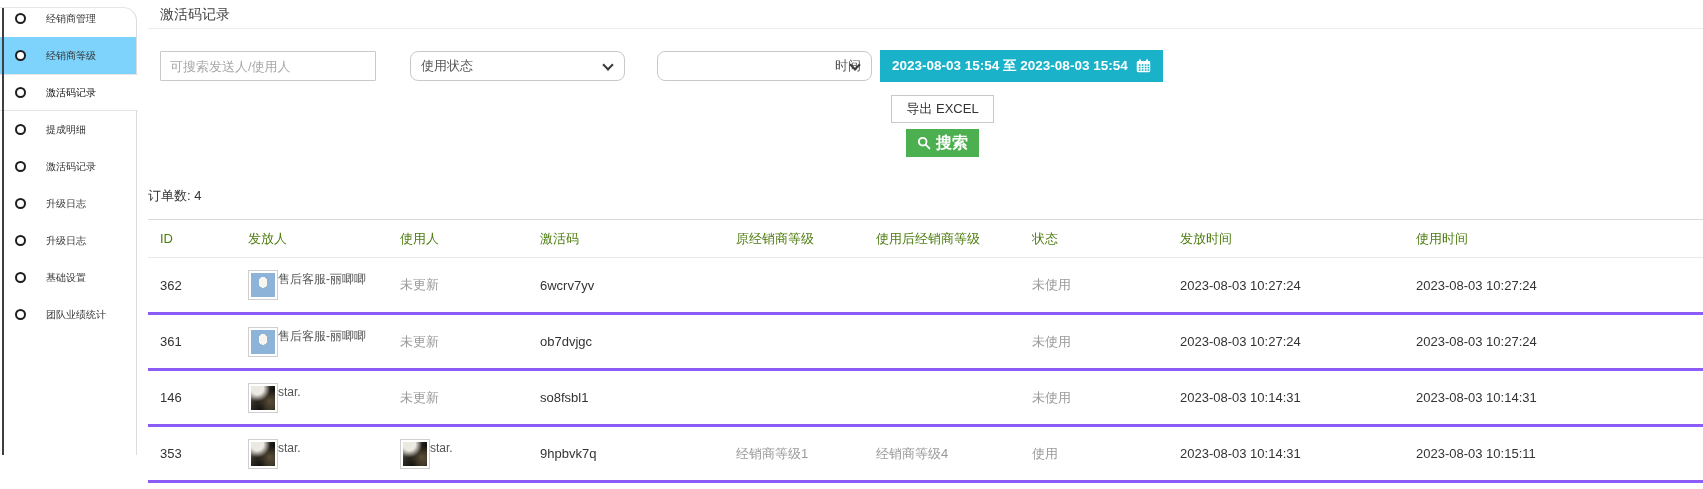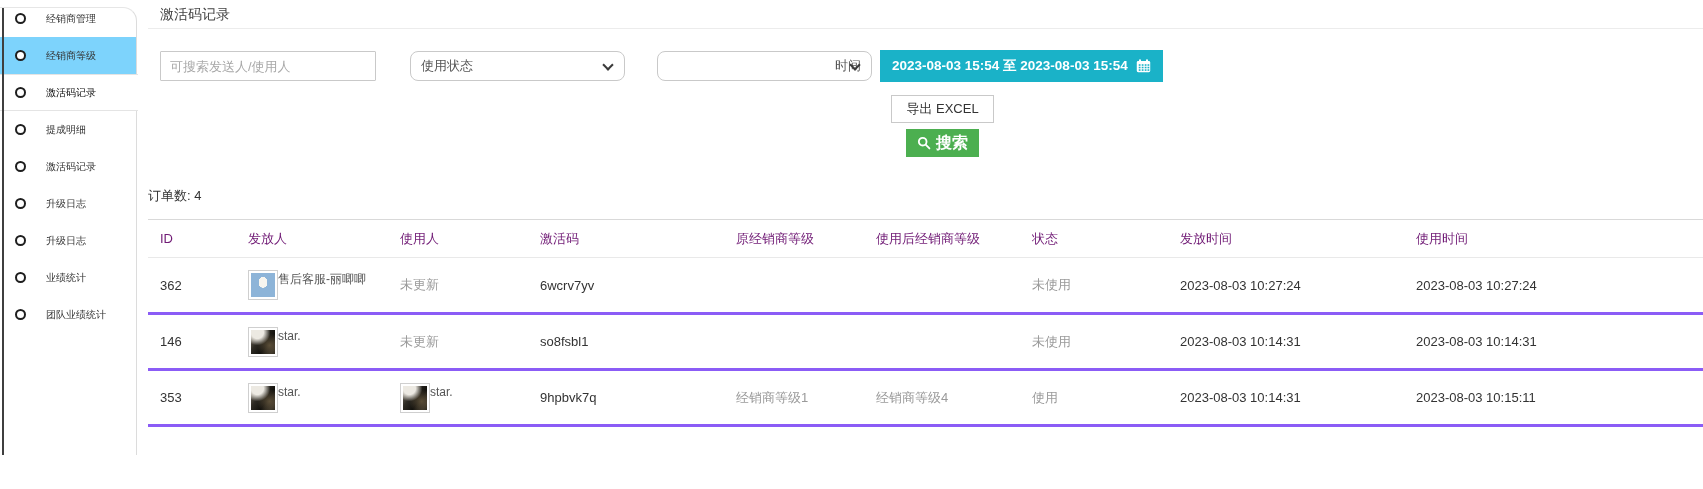--- a/index.html
+++ b/index.html
@@ -69,21 +69,21 @@
     height:28px; padding:0 11px; background:#4caf50; border:none; color:#fff; font-weight:bold;
     font-size:16px; display:flex; align-items:center; gap:5px; cursor:pointer;
     font-family:"Liberation Sans","DejaVu Sans",sans-serif;
   }
 
   .order-count { margin-top:30px; font-size:13px; color:#333; }
 
   
   table { width:100%; border-collapse:collapse; table-layout:fixed; margin-top:14px; }
   thead th {
-    text-align:left; font-weight:normal; color:#701a75; font-size:13px; height:38px; padding:0;
+    text-align:left; font-weight:normal; color:#4d7c0f; font-size:13px; height:38px; padding:0;
     border-top:1px solid #d9d9d9; border-bottom:1px solid #e9e9e9;
   }
   tbody td {
     height:56px; padding:0; border-bottom:3px solid #8b5cf6;
     font-size:13px; color:#333; vertical-align:middle;
   }
   th:first-child, td:first-child { padding-left:12px; }
   .muted { color:#9a9a9a; }
 
   .person { display:flex; flex-direction:row; align-items:flex-start; line-height:1; }
@@ -135,21 +135,21 @@
     <div class="side-item">
       <span class="ring"></span>
       <span>升级日志</span>
     </div>
     <div class="side-item">
       <span class="ring"></span>
       <span>升级日志</span>
     </div>
     <div class="side-item">
       <span class="ring"></span>
-      <span>业绩统计</span>
+      <span>基础设置</span>
     </div>
     <div class="side-item">
       <span class="ring"></span>
       <span>团队业绩统计</span>
     </div>
   </aside>
 
   <main class="content">
     <div class="page-title">激活码记录</div>
     <div class="content-divider"></div>
@@ -237,20 +237,36 @@
             </td>
             <td class="muted">未更新</td>
             <td>6wcrv7yv</td>
             <td class="muted"></td>
             <td class="muted"></td>
             <td class="muted">未使用</td>
             <td>2023-08-03 10:27:24</td>
             <td>2023-08-03 10:27:24</td>
           </tr>
           <tr>
+            <td>361</td>
+            <td>
+              <div class="person">
+                <span class="avatar avatar-blue"></span>
+                <div class="person-name">售后客服-丽唧唧</div>
+              </div>
+            </td>
+            <td class="muted">未更新</td>
+            <td>ob7dvjgc</td>
+            <td class="muted"></td>
+            <td class="muted"></td>
+            <td class="muted">未使用</td>
+            <td>2023-08-03 10:27:24</td>
+            <td>2023-08-03 10:27:24</td>
+          </tr>
+          <tr>
             <td>146</td>
             <td>
               <div class="person">
                 <span class="avatar avatar-photo"></span>
                 <div class="person-name">star.</div>
               </div>
             </td>
             <td class="muted">未更新</td>
             <td>so8fsbl1</td>
             <td class="muted"></td>

